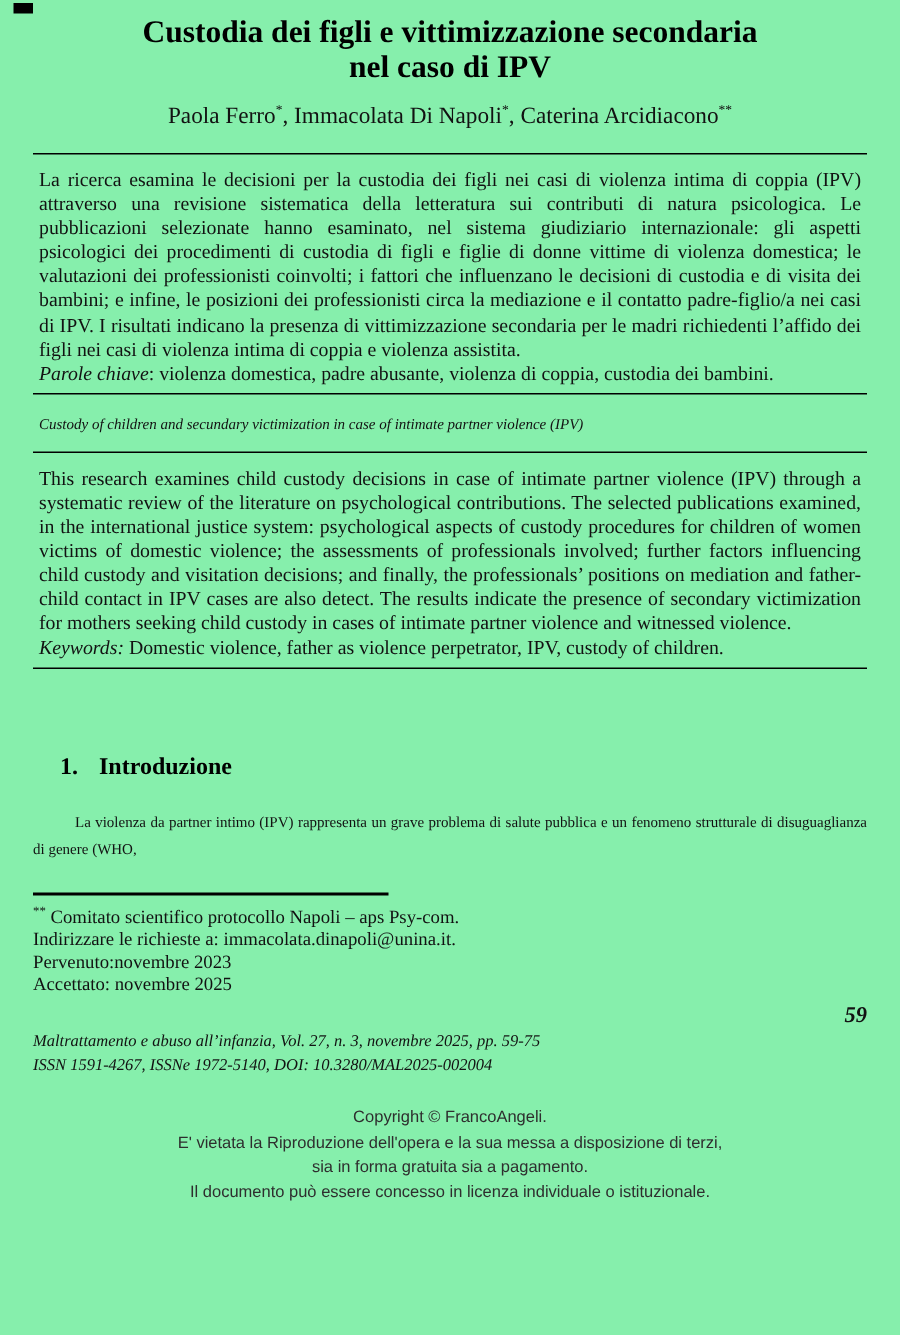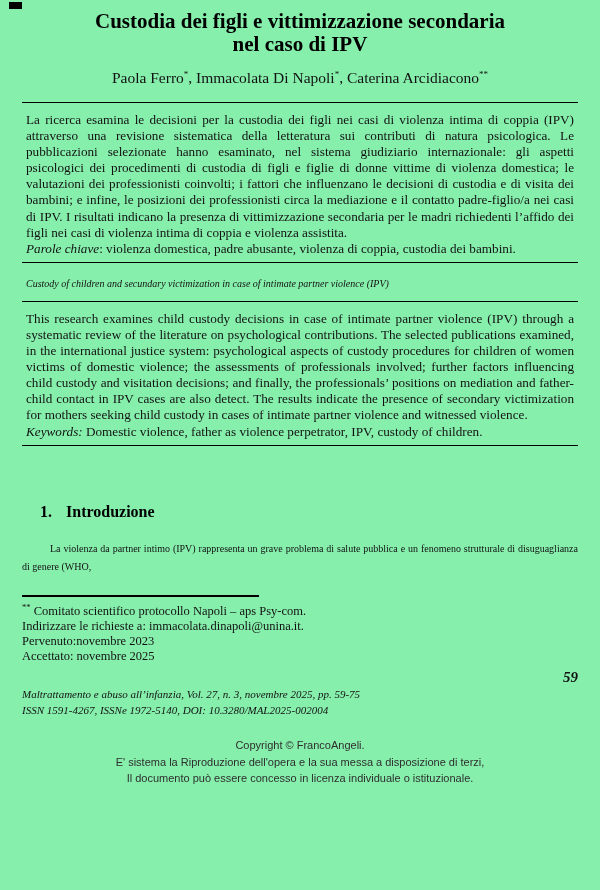--- a/index.html
+++ b/index.html
@@ -170,17 +170,18 @@
       <p>Pervenuto:novembre 2023</p>
       <p>Accettato: novembre 2025</p>
     </div>
 
     <div class="page-number">59</div>
     <div class="journal-line">Maltrattamento e abuso all’infanzia, Vol. 27, n. 3, novembre 2025, pp. 59-75</div>
     <div class="issn-line">ISSN 1591-4267, ISSNe 1972-5140, DOI: 10.3280/MAL2025-002004</div>
 
     <div class="copyright">
       <div>Copyright © FrancoAngeli.</div>
-      <div>E' sistema la Riproduzione dell'opera e la sua messa a disposizione di terzi,</div>
+      <div>E' vietata la Riproduzione dell'opera e la sua messa a disposizione di terzi,</div>
+      <div>sia in forma gratuita sia a pagamento.</div>
       <div>Il documento può essere concesso in licenza individuale o istituzionale.</div>
     </div>
   </div>
 </div>
 
 </body></html>

